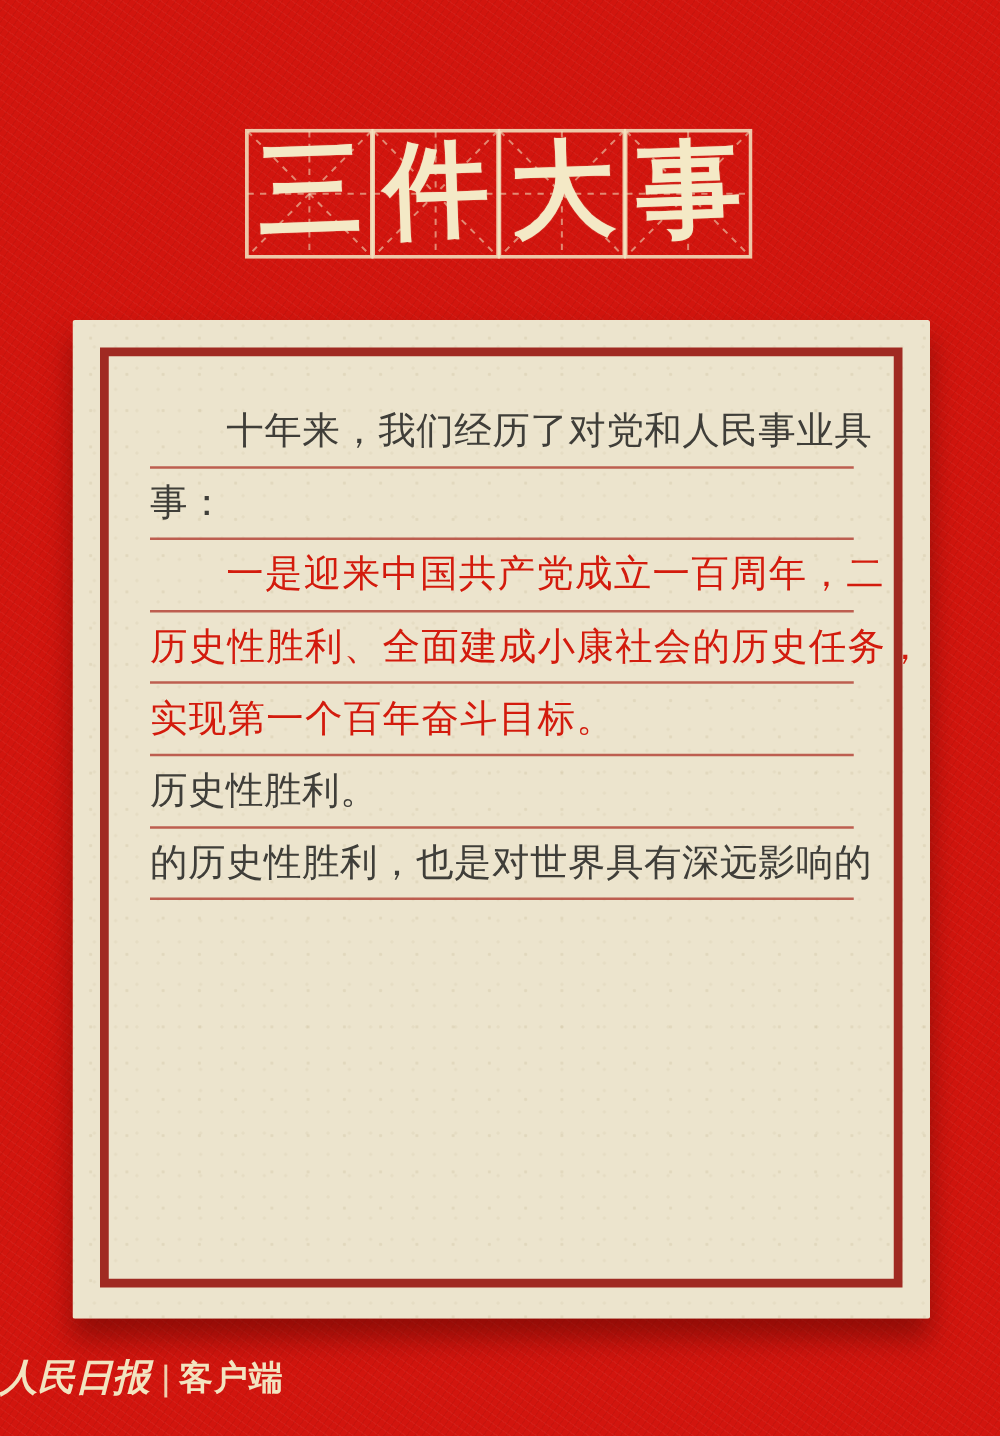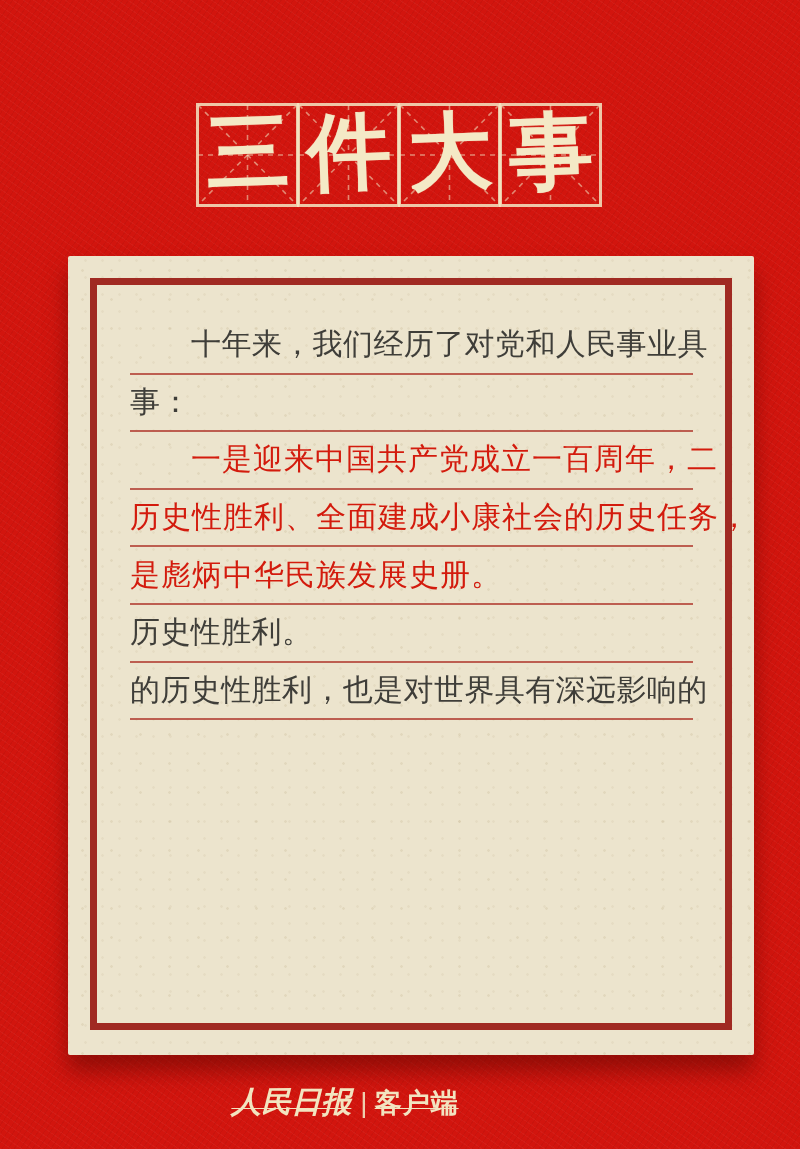--- a/index.html
+++ b/index.html
@@ -33,21 +33,21 @@
     font-weight:bold;
     font-size:84px;
     line-height:1;
     color:#f4e9c6;
     text-shadow:0 0 1px rgba(244,233,198,.6);
     white-space:nowrap;
   }
 
   
   .card{
-    position:absolute; left:68px; top:256px;
+    position:absolute; left:58px; top:256px;
     width:686px;height:799px;
     background-color:#ece4cd;
     background-image:
       radial-gradient(rgba(158,140,92,.14) 1px, transparent 1.6px),
       radial-gradient(rgba(158,140,92,.09) 1px, transparent 1.6px);
     background-size:29px 29px, 17px 17px;
     background-position:0 0, 9px 13px;
     border-radius:2px;
     box-shadow:0 16px 22px rgba(95,6,0,.55);
   }
@@ -76,23 +76,21 @@
   .line.indent span{padding-left:61px;}
   .line.red{
     color:#d31b0d;
     font-weight:normal;
     letter-spacing:1px;
   }
 
   
   .footer{
     position:absolute; left:0; top:1082px; width:690px;
-    text-align:center;
     color:#f2e4c0;
-    text-decoration:underline;
   }
   .footer .script{
     font-family:"DejaVu Serif", serif;
     font-style:italic;
     font-weight:bold;
     font-size:30px;
     vertical-align:middle;
   }
   .footer .divider{
     display:inline-block;
@@ -166,21 +164,21 @@
         <div class="line">
     <span>事：</span>
   </div>
         <div class="line indent red">
     <span>一是迎来中国共产党成立一百周年，二</span>
   </div>
         <div class="line red">
     <span>历史性胜利、全面建成小康社会的历史任务，</span>
   </div>
         <div class="line red">
-    <span>是彪炳中华民族发展史册。</span>
+    <span>实现第一个百年奋斗目标。</span>
   </div>
         <div class="line">
     <span>历史性胜利。</span>
   </div>
         <div class="line">
     <span>的历史性胜利，也是对世界具有深远影响的</span>
   </div>
       </div>
   </div>
 

